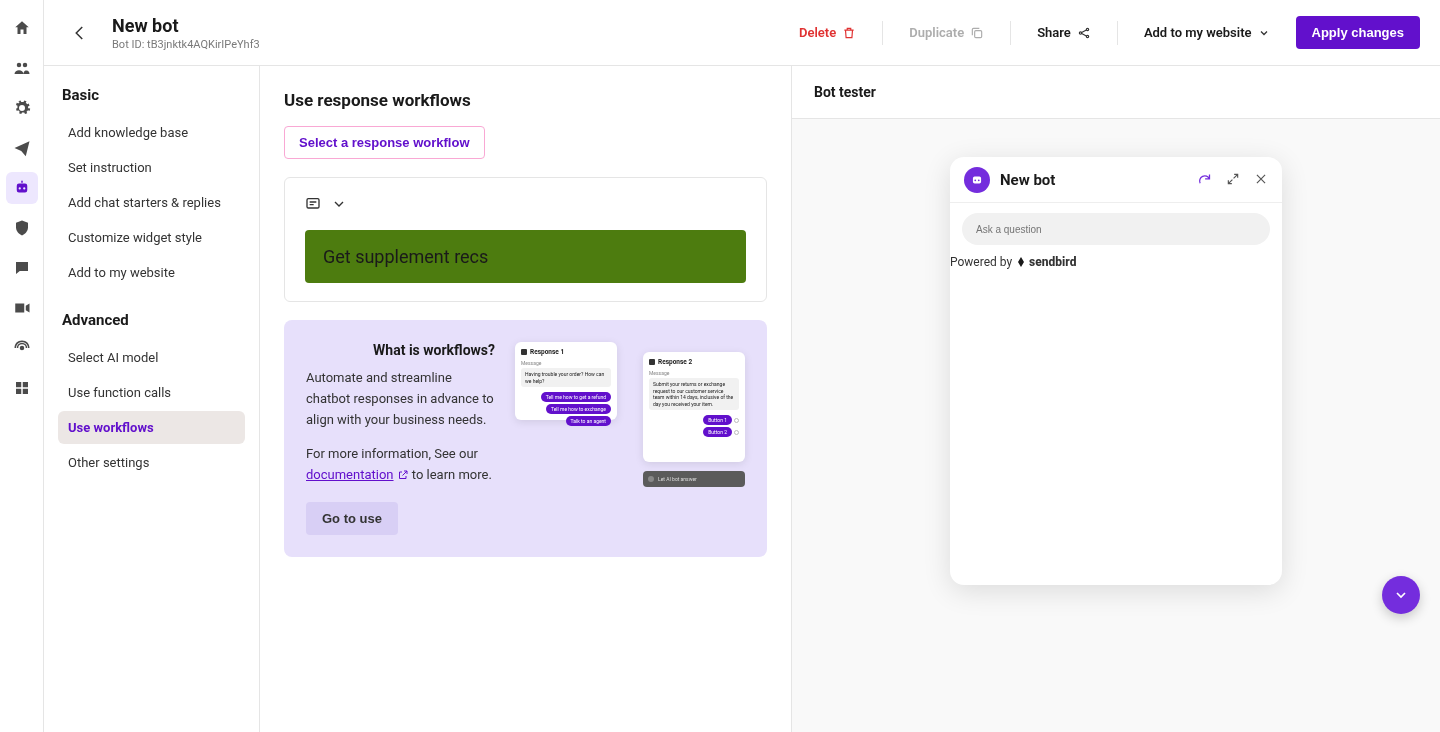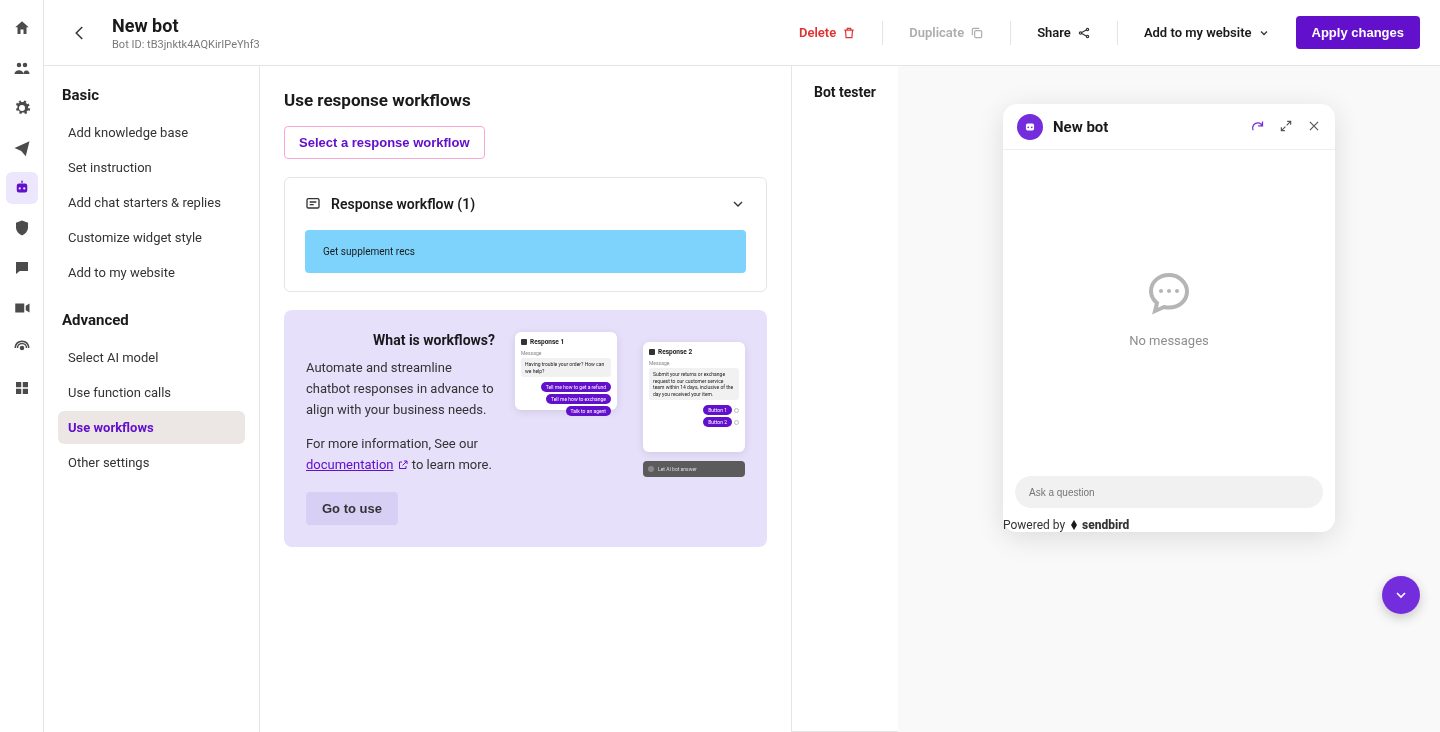--- a/index.html
+++ b/index.html
@@ -97,22 +97,22 @@
 }
 .wf-card {
   margin-top: 18px;
   border: 1px solid #e5e5e5; border-radius: 6px;
   padding: 18px 20px;
 }
 .wf-header { display: flex; align-items: center; gap: 10px; cursor: pointer; }
 .wf-header .label { font-size: 14px; font-weight: 600; flex: 1; }
 .wf-body { margin-top: 18px; }
 .wf-item {
-  background: #7dd3fc; border-radius: 4px;
-  padding: 16px 18px; font-size: 10px;
+  background: #4d7c0f; border-radius: 4px;
+  padding: 16px 18px; font-size: 18px;
 }
 
 .info-card {
   margin-top: 18px;
   background: #e7e0fb; border-radius: 8px;
   padding: 22px; display: flex; gap: 20px; align-items: flex-start;
 }
 .info-left { flex: 1; }
 .info-title { font-size: 14px; font-weight: 700; margin-bottom: 10px; text-align: right; }
 .info-text { font-size: 13px; line-height: 1.6; color: #333; }
@@ -138,21 +138,21 @@
 .mock-pill-row { display:flex; justify-content:flex-end; align-items:center; gap:2px;}
 .mock-dot { width:5px; height:5px; border:1px solid #bbb; border-radius:50%;}
 .mock-bottom {
   position:absolute; bottom:0; right:0; width:102px; height:16px;
   background:#5b5b5b; border-radius:4px; display:flex; align-items:center;
   padding:0 5px; gap:4px; color:#ddd; font-size:5px;
 }
 .mock-bottom .circ { width:6px; height:6px; border-radius:50%; background:#888;}
 
 
-.right { width: 648px; background: #f9f9f9; display: flex; flex-direction: row; position: relative; }
+.right { width: 648px; background: #f9f9f9; display: flex; flex-direction: column; position: relative; }
 .right-head { padding: 18px 22px; font-size: 14px; font-weight: 700; border-bottom: 1px solid #e5e5e5; background:#fff; }
 .tester-stage { flex: 1; display: flex; align-items: flex-start; justify-content: center; padding-top: 38px; position: relative; }
 .widget {
   width: 332px; height: 428px; background: #fff; border-radius: 14px;
   box-shadow: 0 6px 28px rgba(0,0,0,.12);
   display: flex; flex-direction: column;
 }
 .widget-head {
   height: 46px; display: flex; align-items: center; padding: 0 14px; gap: 10px;
   border-bottom: 1px solid #eee;
@@ -318,21 +318,20 @@
       <div class="center">
         <h2>Use response workflows</h2>
         <button class="select-wf-btn">Select a response workflow</button>
 
         <div class="wf-card">
           <div class="wf-header">
             <svg width="16" height="16" viewBox="0 0 24 24" fill="none" stroke="#333" stroke-width="2">
                 <rect x="3" y="4" width="18" height="14" rx="2"></rect>
                 <path d="M7 9h10M7 13h6"></path>
               </svg>
-            <div class="label">Response workflow (1)</div>
             <svg width="16" height="16" viewBox="0 0 24 24" fill="none" stroke="#333" stroke-width="2">
                 <path d="M6 9l6 6 6-6"></path>
               </svg>
           </div>
           <div class="wf-body">
             <div class="wf-item">Get supplement recs</div>
           </div>
         </div>
 
         <div class="info-card">
@@ -410,29 +409,20 @@
                       <path d="M14 4h6v6M20 4l-7 7M10 20H4v-6M4 20l7-7"></path>
                     </svg>
                   </span>
                 <span>
                     <svg width="14" height="14" viewBox="0 0 24 24" fill="none" stroke="#555" stroke-width="2">
                       <path d="M5 5l14 14M19 5L5 19"></path>
                     </svg>
                   </span>
               </div>
             </div>
-            <div class="widget-body">
-              <svg viewBox="0 0 24 24">
-                  <path d="M12 3C7 3 3 6.5 3 11c0 2.4 1.2 4.5 3 6l-1 4 4.5-2c.8.2 1.6.3 2.5.3 5 0 9-3.5 9-8S17 3 12 3z"></path>
-                  <circle cx="8" cy="11" r="1" fill="#b5b5b5" stroke="none"></circle>
-                  <circle cx="12" cy="11" r="1" fill="#b5b5b5" stroke="none"></circle>
-                  <circle cx="16" cy="11" r="1" fill="#b5b5b5" stroke="none"></circle>
-                </svg>
-              <div class="nomsg">No messages</div>
-            </div>
             <div class="widget-input">
               <input type="text" placeholder="Ask a question" style="">
             </div>
             <div class="widget-foot">
               <span>Powered by </span><svg style="display:inline-block;vertical-align:-2px;margin-right:2px" width="12" height="12" viewBox="0 0 24 24">
                   <path fill="#1a1a1a" d="M12 2l6 10-6 10-6-10z"></path>
                 </svg><b>sendbird</b>
             </div>
           </div>
           <div class="fab">

